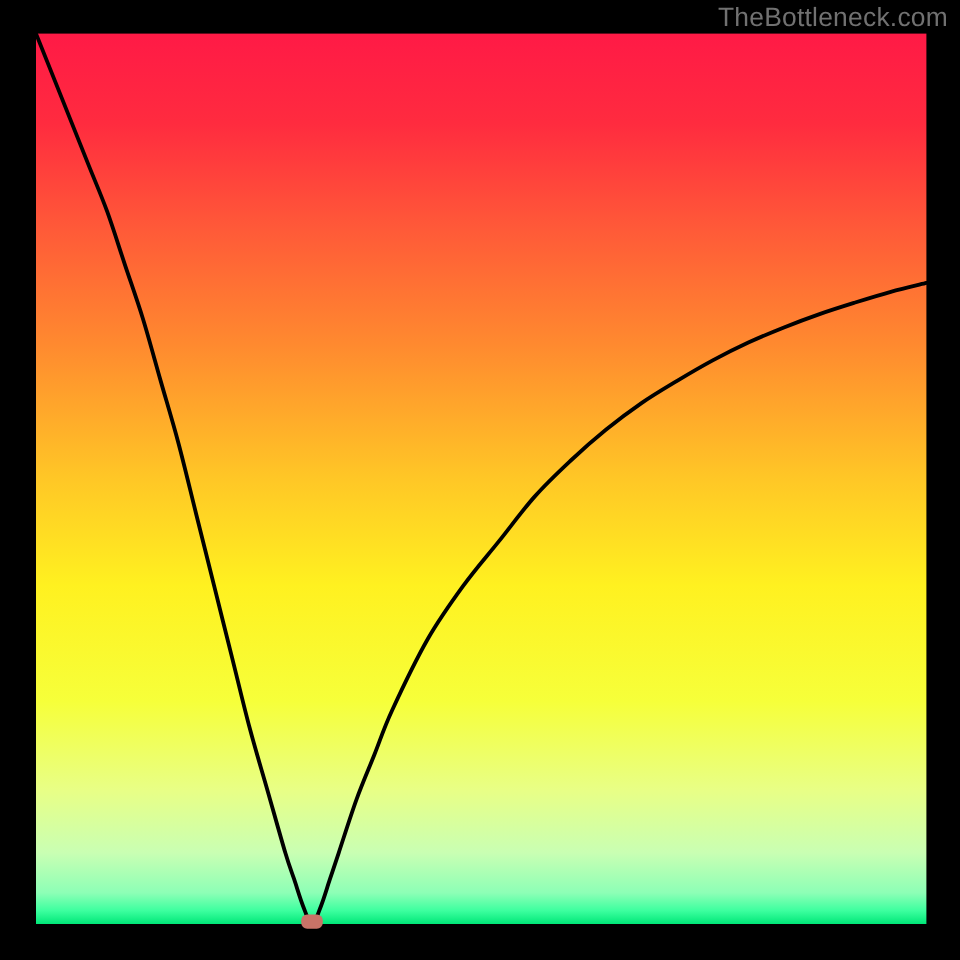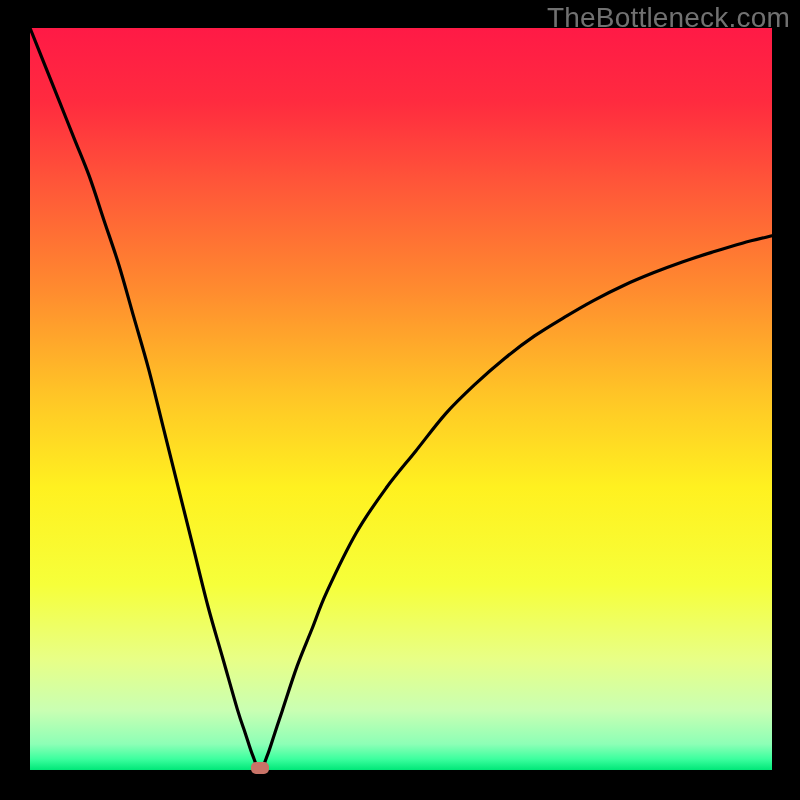--- a/index.html
+++ b/index.html
@@ -14,21 +14,21 @@
     position: relative;
     width: 800px;
     height: 800px;
     background: #000;
   }
   .watermark {
     position: absolute;
     top: 2px;
     right: 10px;
     font-family: Arial, Helvetica, sans-serif;
-    font-size: 28px;
+    font-size: 22px;
     color: #717171;
     letter-spacing: 0.2px;
     font-weight: 400;
     z-index: 10;
   }
   svg {
     display: block;
   }
 </style>
 </head>

